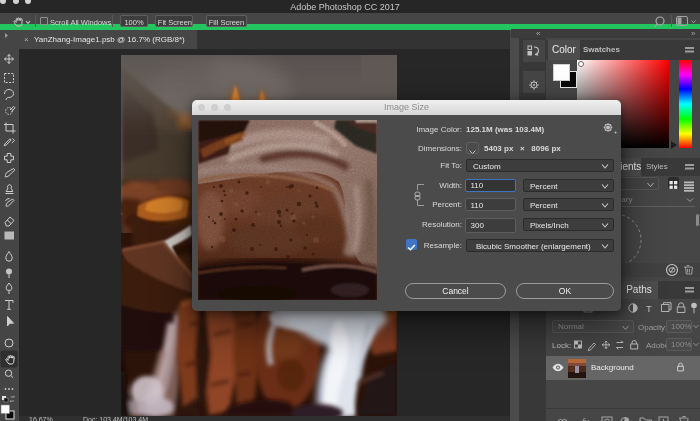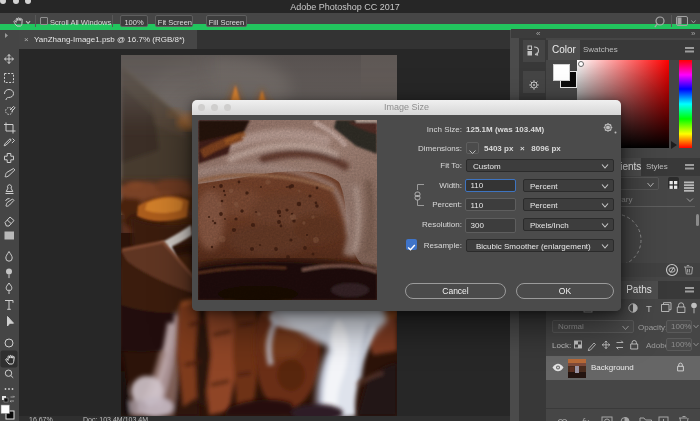--- a/index.html
+++ b/index.html
@@ -372,21 +372,21 @@
           <path d="M11 40.2 v2 M11 47.8 v2 M6.2 45 h2 M13.8 45 h2 M7.6 41.6 l1.4 1.4 M13 46.4 l1.4 1.4 M14.4 41.6 l-1.4 1.4 M9 46.4 l-1.4 1.4"></path>
         </g>
       </g>
       <rect x="0" y="53" width="22" height="7" fill="#383838"></rect>
     </svg>
   </div>
   <div class="abs" id="panels">
 
     <div class="tabstrip" style="top:2px;height:20px;"></div>
     <div class="ptab" style="left:2px;top:2px;width:32px;height:20px;line-height:20px;">Color</div>
-    <div class="ptabin" style="left:37px;top:2px;line-height:20px;">Swatches</div>
+    <div class="ptabin" style="left:37px;top:2px;line-height:20px;font-weight:bold;">Swatches</div>
     <svg class="pmenu" style="top:9px;" width="10" height="7">
         <rect x="0" y="0" width="9" height="2" fill="#9d9d9d"></rect>
         <rect x="0" y="3.5" width="9" height="2" fill="#9d9d9d"></rect>
       </svg>
     <div class="abs" style="left:14px;top:33px;width:15px;height:15px;background:#0a0a0a;border:1px solid #e8e8e8;"></div>
     <div class="abs" style="left:7px;top:26px;width:15px;height:15px;background:#fff;border:1px solid #d0d0d0;"></div>
     <div class="abs" style="left:31px;top:22px;width:92px;height:88px;
       background:linear-gradient(to top,#000,rgba(0,0,0,0)),linear-gradient(to right,#fff,#ff0000);"></div>
     <div class="abs" style="left:32px;top:23px;width:4px;height:4px;border:1px solid #666;border-radius:50%;background:#fff;"></div>
     <div class="abs" style="left:133px;top:22px;width:13px;height:88px;
@@ -684,21 +684,21 @@
             <path d="M0 148 C55 138 115 140 179 152 V180 H0 Z" fill="#221008"></path>
             <path d="M104 150 C135 143 162 145 179 152" stroke="#8a6054" stroke-width="3" fill="none"></path>
             <path d="M0 153 C30 148 60 146 88 148" stroke="#6e3c28" stroke-width="2" fill="none"></path>
             <ellipse cx="152" cy="170" rx="19" ry="7" fill="#3e2b30" opacity="0.85"></ellipse>
             <ellipse cx="60" cy="174" rx="40" ry="8" fill="#1c0c06"></ellipse>
           </g>
           <rect width="179" height="180" filter="url(#grain)" opacity="0.22"></rect>
         </svg>
       </div>
 
-      <div class="lbl" style="top:10px;">Inch Size:</div>
+      <div class="lbl" style="top:10px;">Image Color:</div>
       <div class="val" style="left:274px;top:10px;">125.1M (was 103.4M)</div>
       <svg class="abs" style="left:411px;top:7px;" width="14" height="12" viewBox="0 0 14 12">
         <g fill="#bdbdbd">
             <circle cx="5" cy="5.5" r="2"></circle>
         <path d="M5 1.2 l1 1.6 a3.6 3.6 0 0 1 2 1.2 l1.9 -.2 l.4 1.9 -1.6 1 a3.6 3.6 0 0 1 0 2.3... " fill="none"></path>
         </g>
         <g fill="none" stroke="#bdbdbd" stroke-width="1.1">
           <circle cx="5" cy="5.5" r="3.2"></circle>
           <path d="M5 1 v1.6 M5 8.2 v1.6 M0.7 5.5 h1.6 M7.7 5.5 h1.6 M2 2.5 l1.1 1.1 M6.9 7.4 l1.1 1.1 M8 2.5 L6.9 3.6 M3.1 7.4 L2 8.5"></path>
         </g>

